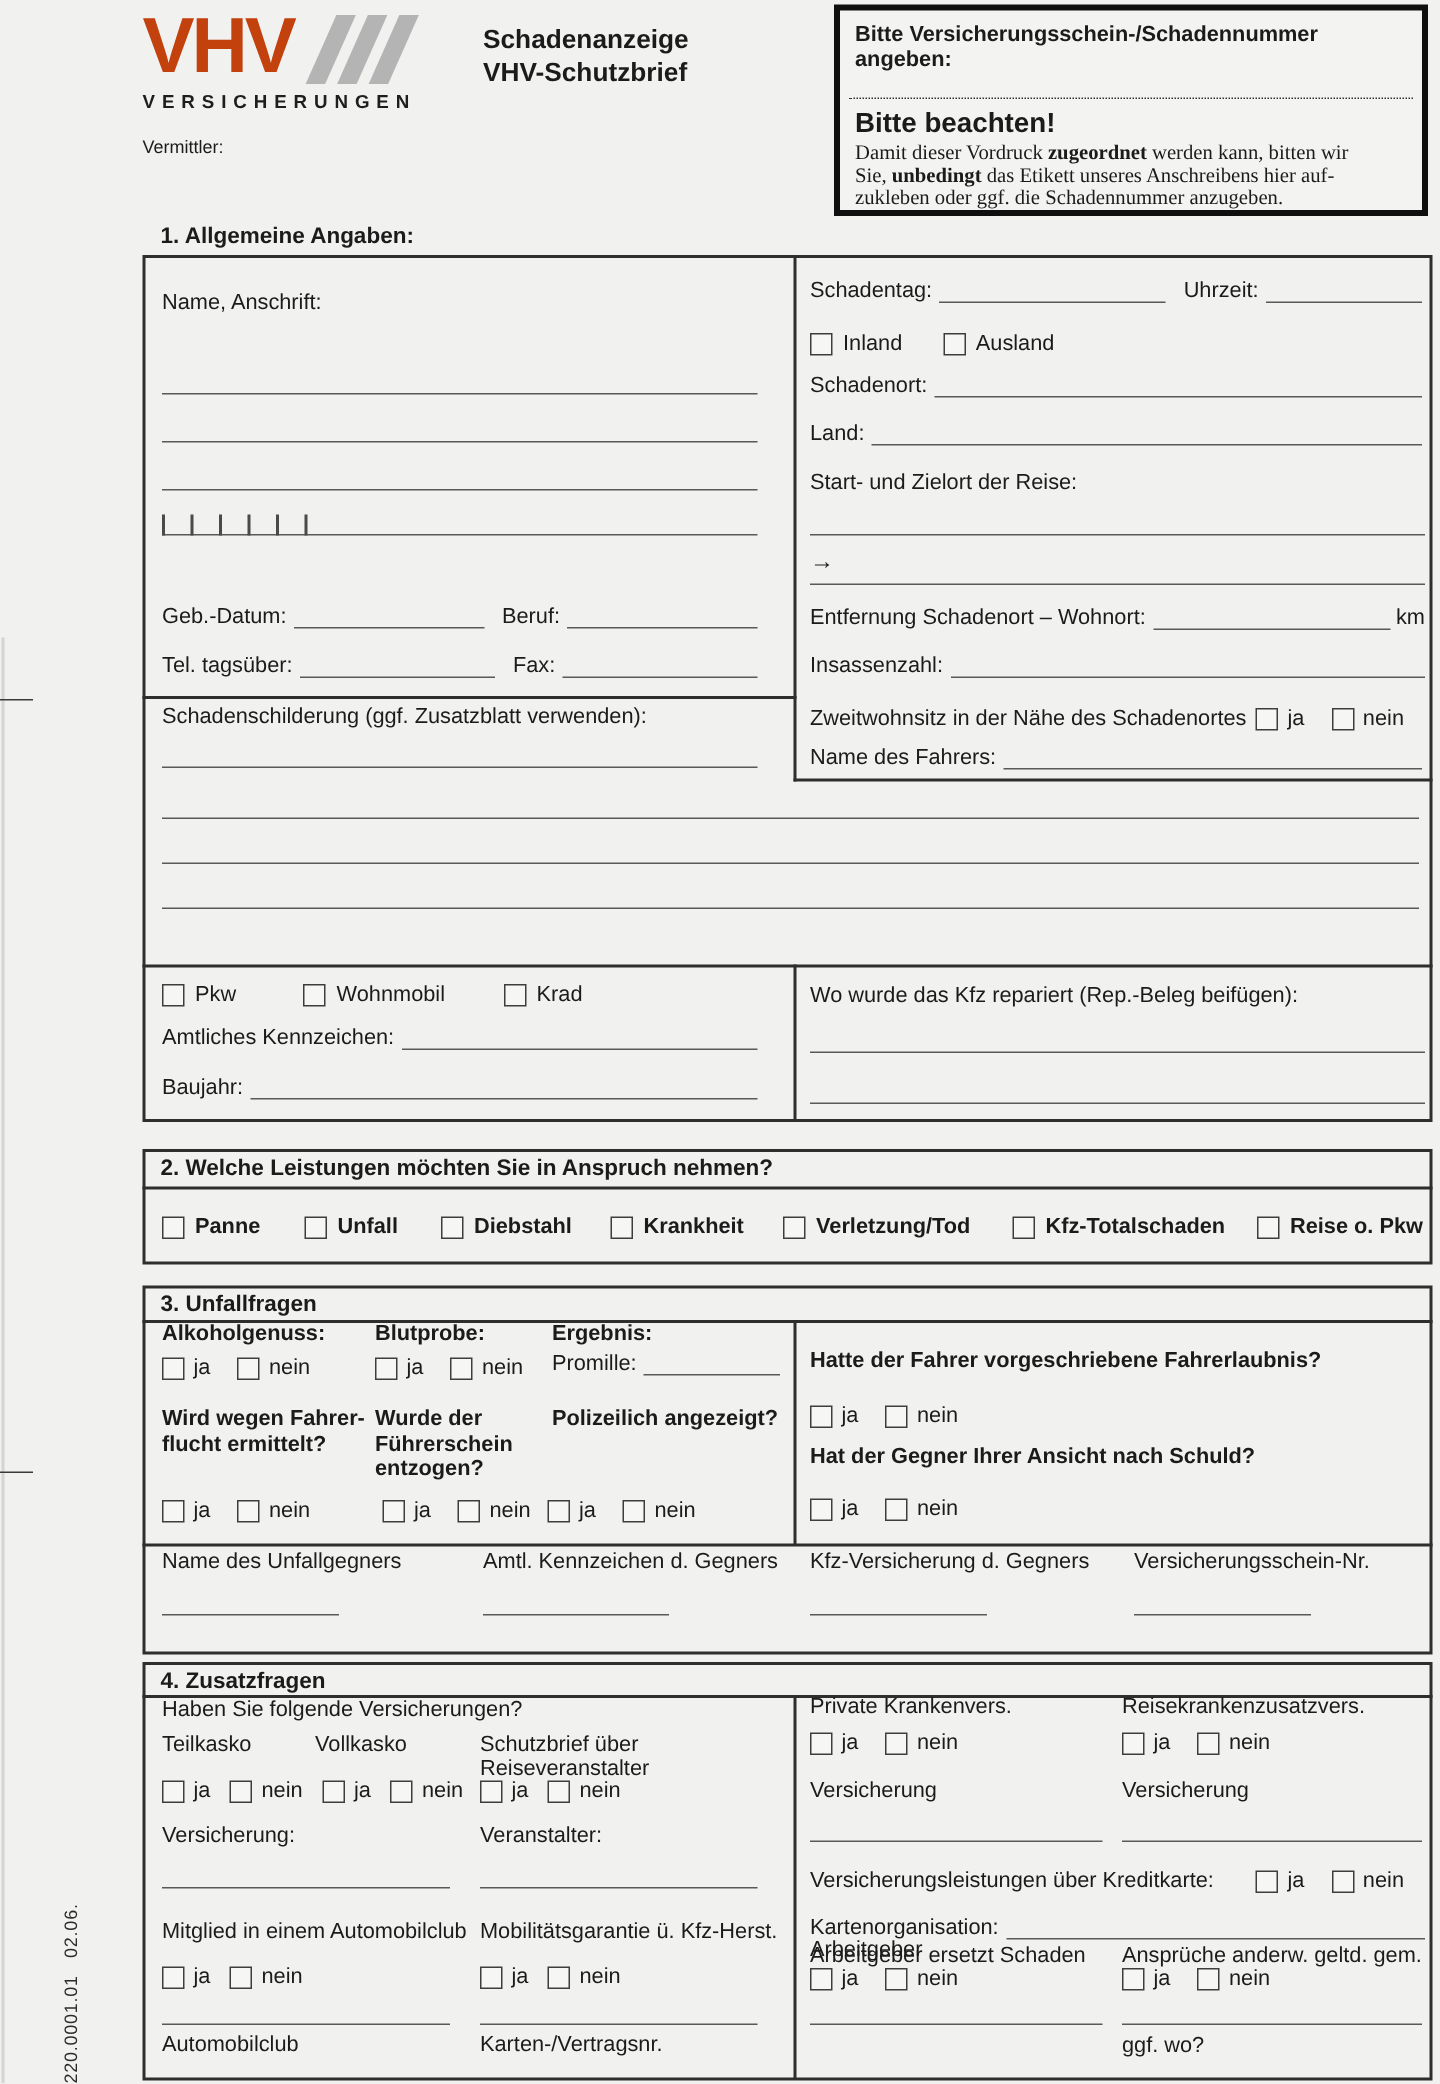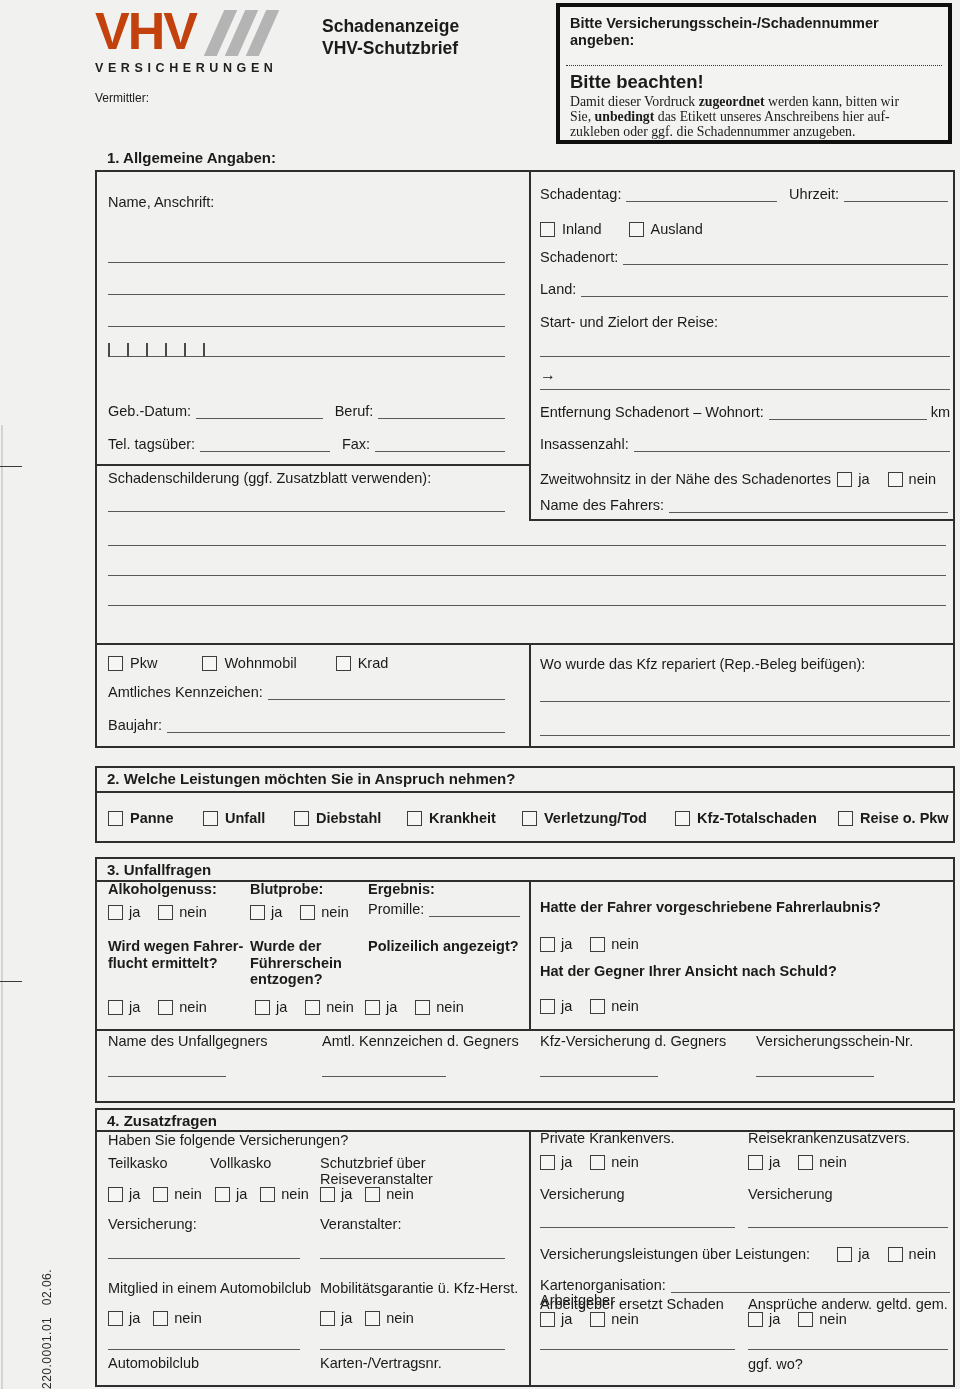--- a/index.html
+++ b/index.html
@@ -376,21 +376,21 @@
         <span class="ynl">ja</span>
         <span class="cb"></span>
         <span class="ynl">nein</span>
       </span>
     <div class="abs lbl" style="left:540px;top:1186px">Versicherung</div>
     <div class="abs lbl" style="left:748px;top:1186px">Versicherung</div>
     <div class="wl" style="left:540px;top:1227px;width:195px"></div>
     <div class="wl" style="left:748px;top:1227px;width:200px"></div>
 
     <div class="frow" style="left:540px;top:1245px;width:408px;align-items:center">
-      <span class="lbl">Versicherungsleistungen über Leistungen:</span>
+      <span class="lbl">Versicherungsleistungen über Kreditkarte:</span>
       <span class="yn" style="margin-left:auto">
           <span class="cb"></span>
           <span class="ynl">ja</span>
           <span class="cb"></span>
           <span class="ynl">nein</span>
         </span>
     </div>
 
     <div class="frow" style="left:540px;top:1277px;width:410px">
       <span class="lbl">Kartenorganisation:</span>

